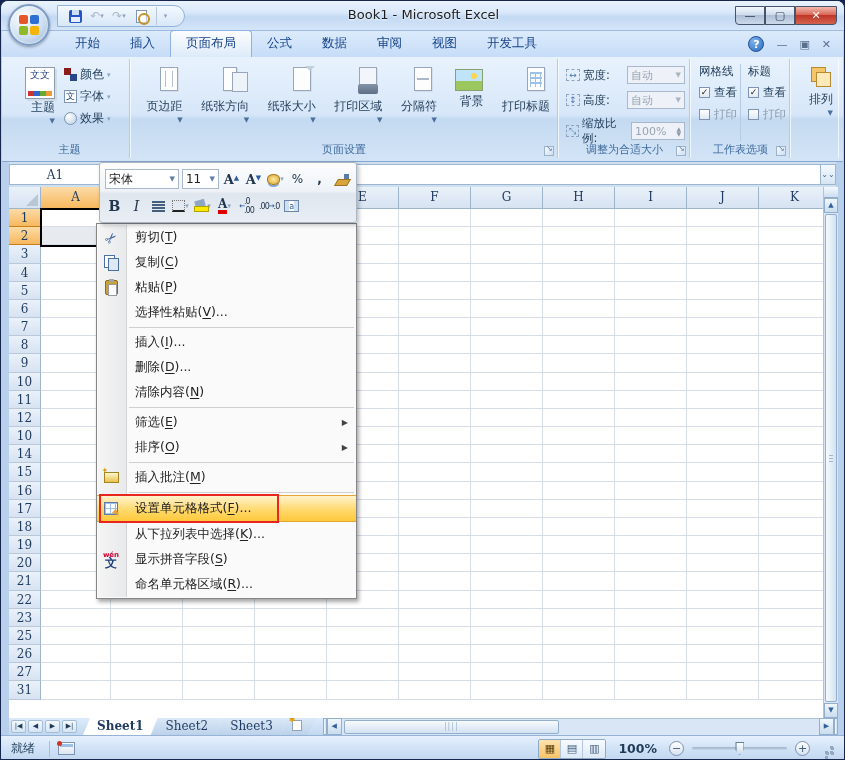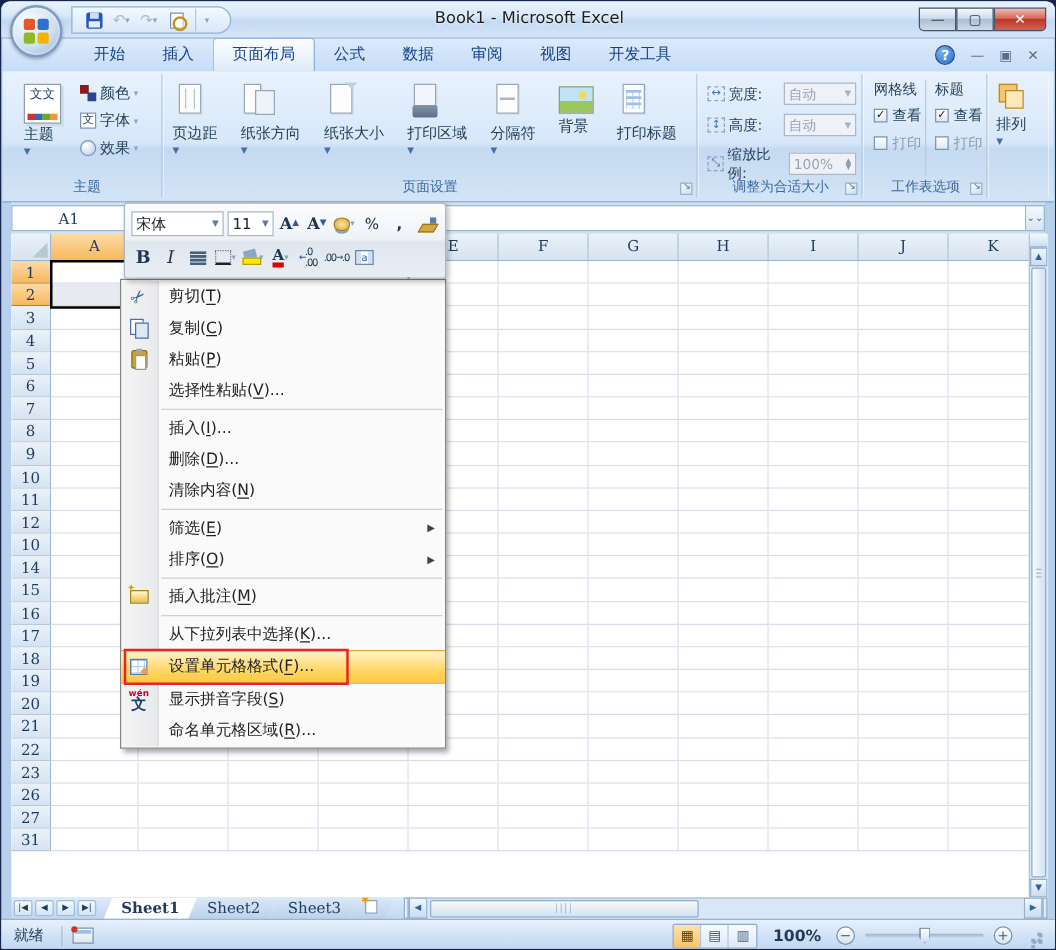--- a/index.html
+++ b/index.html
@@ -46,21 +46,21 @@
   .mini-wbtn { color:#5a6f8d; font-size:11px; }
   
   .ribbon { position:absolute; left:1px; right:1px; top:56px; height:105px;
     background:linear-gradient(#e8f2fd,#d7e7f9 55%,#c4daf1 60%,#d3e4f6); border-bottom:1px solid #86a7cf; }
   .rgroup { position:absolute; top:2px; bottom:3px; border-right:1px solid #b4cbe2; box-shadow:1px 0 0 rgba(255,255,255,.7); }
   .rgroup-label { position:absolute; left:0; right:0; bottom:1px; text-align:center; font-size:11px; color:#3e6a9e; }
   .launcher { position:absolute; right:3px; bottom:2px; width:10px; height:10px; border:1px solid #9ab2cc;
     background:linear-gradient(135deg,#f6faff,#cfdff0); cursor:pointer; }
   .launcher:after { content:"↘"; position:absolute; left:1px; top:-3px; font-size:8px; color:#5d7ca3; }
   .g-themes { left:8px; width:120px; }
-  .big-btn { display:flex; flex-direction:column; align-items:flex-start; justify-content:flex-start; padding:4px 5px 2px; border-radius:3px; cursor:pointer; color:#1f3b57; font-size:12px; }
+  .big-btn { display:flex; flex-direction:column; align-items:flex-end; justify-content:flex-start; padding:4px 5px 2px; border-radius:3px; cursor:pointer; color:#1f3b57; font-size:12px; }
   .big-btn .dda { font-size:7px; color:#4a6f9e; margin-top:1px; }
   .themes-main { position:absolute; left:4px; top:4px; width:46px; }
   .themes-icon { width:30px; height:32px; background:#fff; border:1px solid #8e9cac; position:relative; font-size:10px; color:#20407a; text-align:center; box-shadow:2px 2px 0 #cfdcea; }
   .themes-icon:after { content:""; position:absolute; left:2px; bottom:2px; right:2px; height:5px;
     background:linear-gradient(90deg,#c33 0 25%,#36c 25% 50%,#6a3 50% 75%,#e93 75%); }
   .theme-small { position:absolute; left:54px; width:62px; height:19px; display:flex; align-items:center; gap:3px; font-size:12px; color:#1f3b57; cursor:pointer; }
   .tsi { width:13px; height:13px; display:inline-block; position:relative; }
   .tsi-colors:before { content:""; position:absolute; inset:0 6px 6px 0; background:#8b1a1a; }
   .tsi-colors:after { content:""; position:absolute; inset:6px 0 0 6px; background:#27468c; }
   .tsi-font { border:1px solid #7e94b3; font-size:9px; color:#20407a; text-align:center; line-height:11px; background:#fff; }
@@ -762,20 +762,34 @@
           <div class="cell" style="width: 72px;"></div>
           <div class="cell" style="width: 72px;"></div>
           <div class="cell" style="width: 72px;"></div>
           <div class="cell" style="width: 72px;"></div>
           <div class="cell" style="width: 72px;"></div>
           <div class="cell" style="width: 72px;"></div>
           <div class="cell" style="width: 72px;"></div>
           <div class="cell" style="width: 72px;"></div>
         </div>
         <div class="g-row">
+          <div class="row-h">25</div>
+          <div class="cell" style="width: 70px;"></div>
+          <div class="cell" style="width: 72px;"></div>
+          <div class="cell" style="width: 72px;"></div>
+          <div class="cell" style="width: 72px;"></div>
+          <div class="cell" style="width: 72px;"></div>
+          <div class="cell" style="width: 72px;"></div>
+          <div class="cell" style="width: 72px;"></div>
+          <div class="cell" style="width: 72px;"></div>
+          <div class="cell" style="width: 72px;"></div>
+          <div class="cell" style="width: 72px;"></div>
+          <div class="cell" style="width: 72px;"></div>
+        </div>
+        <div class="g-row">
           <div class="row-h">26</div>
           <div class="cell" style="width: 70px;"></div>
           <div class="cell" style="width: 72px;"></div>
           <div class="cell" style="width: 72px;"></div>
           <div class="cell" style="width: 72px;"></div>
           <div class="cell" style="width: 72px;"></div>
           <div class="cell" style="width: 72px;"></div>
           <div class="cell" style="width: 72px;"></div>
           <div class="cell" style="width: 72px;"></div>
           <div class="cell" style="width: 72px;"></div>
@@ -961,31 +975,31 @@
         <span class="arrow">▶</span>
       </div>
       <div class="msep"></div>
       <div class="mi">
         <span class="micon">
           <span class="ic-comment"></span>
         </span>
         <span>插入批注(<u>M</u>)</span>
       </div>
       <div class="msep"></div>
-      <div class="mi">
-        <span>从下拉列表中选择(<u>K</u>)...</span>
-      </div>
       <div class="mi hl">
         <span class="micon">
           <span class="ic-fmtcells"></span>
         </span>
         <span>设置单元格格式(<u>F</u>)...</span>
         <div class="redbox"></div>
       </div>
       <div class="mi">
+        <span>从下拉列表中选择(<u>K</u>)...</span>
+      </div>
+      <div class="mi">
         <span class="micon">
           <span class="ic-pinyin"><i>wén</i>文</span>
         </span>
         <span>显示拼音字段(<u>S</u>)</span>
       </div>
       <div class="mi">
         <span>命名单元格区域(<u>R</u>)...</span>
       </div>
     </div>
 

